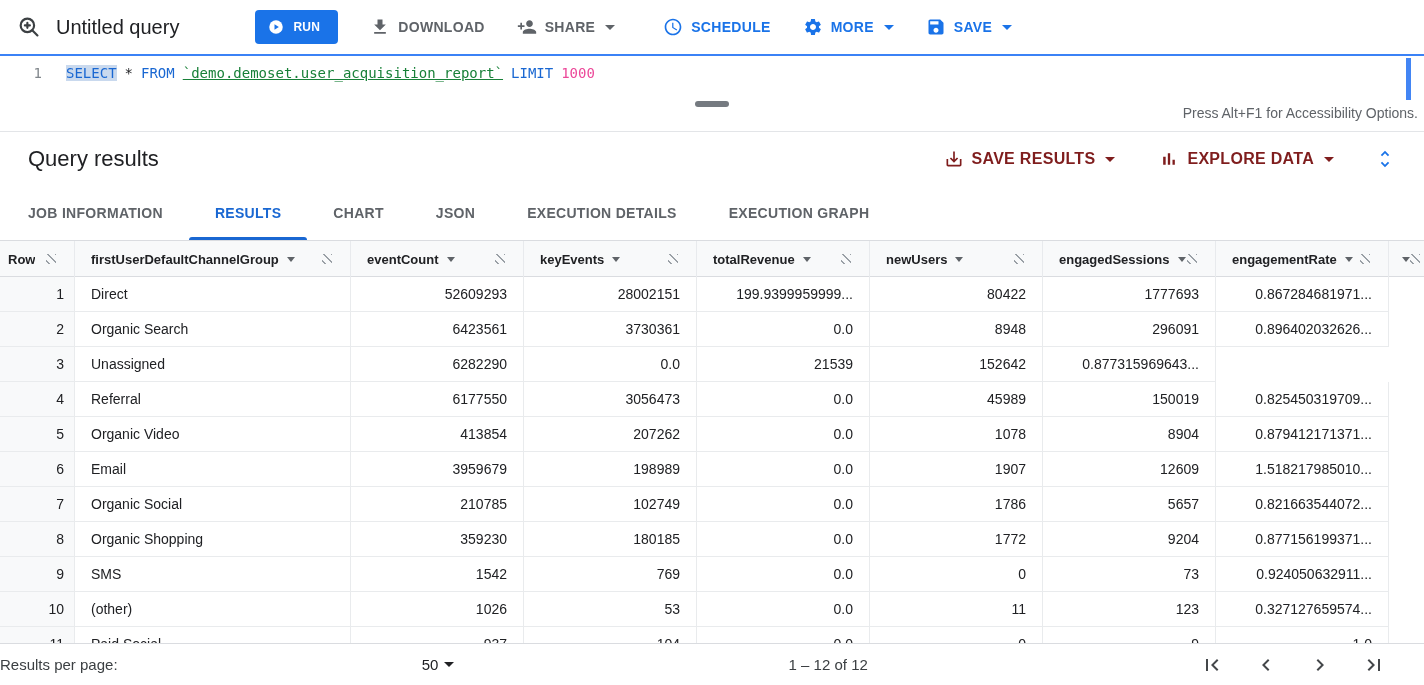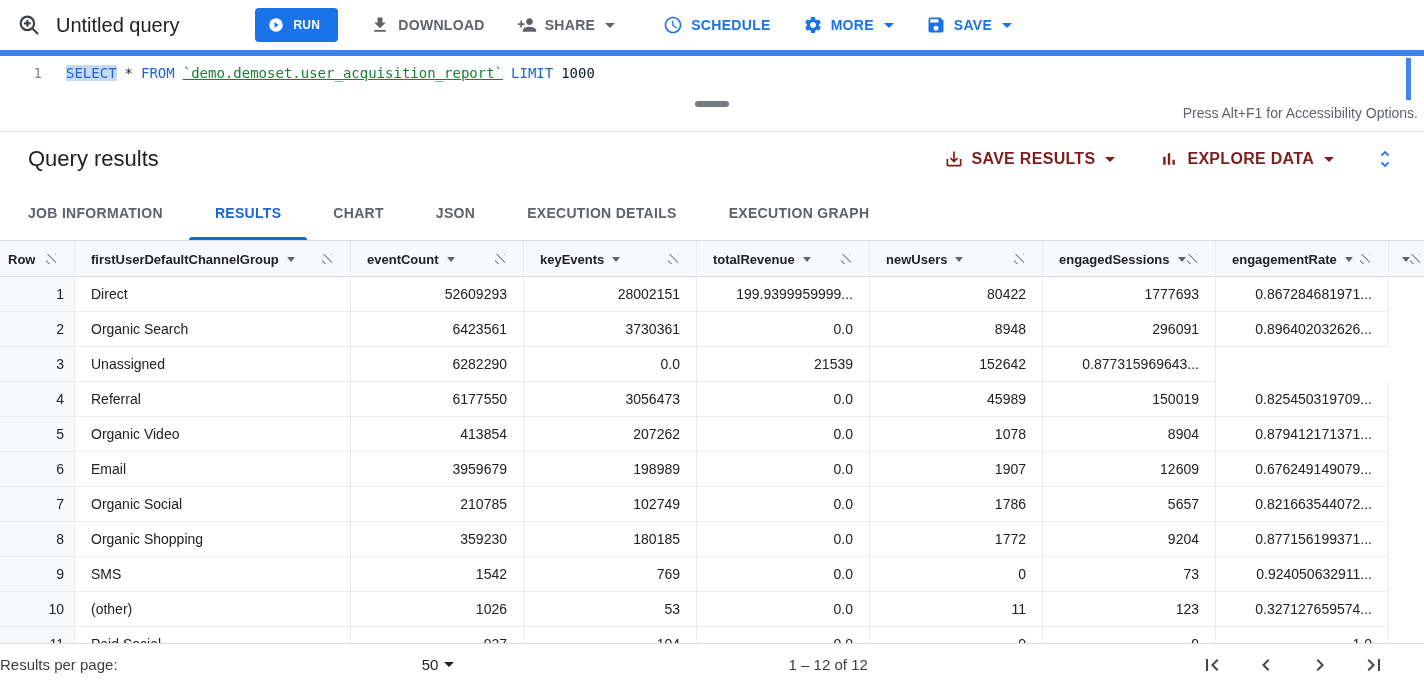--- a/index.html
+++ b/index.html
@@ -3,21 +3,21 @@
 <meta charset="utf-8">
 <style>
   * { box-sizing: border-box; margin: 0; padding: 0; }
   html,body { background:#fff; }
   .screen {
     width:1424px; height:685px; position:relative; overflow:hidden;
     background:#fff; color:#202124;
     font-family:"Liberation Sans", sans-serif;
   }
   
-  .toolbar { height:56px; display:flex; align-items:center; padding:0 16px; border-bottom:6px solid #3b82f6; }
+  .toolbar { height:56px; display:flex; align-items:center; padding:0 16px; border-bottom:2px solid #3b82f6; }
   .q-icon { width:26px; height:26px; flex:0 0 auto; }
   .title { font-size:20px; font-weight:500; margin-left:14px; white-space:nowrap; }
   .tbtn { display:flex; align-items:center; gap:8px; background:none; border:none; cursor:pointer;
           font-family:inherit; font-size:14px; font-weight:700; letter-spacing:.3px; white-space:nowrap; }
   .tbtn.gray { color:#5f6368; }
   .tbtn.blue { color:#1a73e8; }
   .run-btn { display:flex; align-items:center; gap:8px; background:#1a73e8; color:#fff; border:none; cursor:pointer;
              border-radius:4px; padding:8px 18px 8px 12px; font-family:inherit; font-size:12px; font-weight:700;
              letter-spacing:.3px; margin-left:76px; }
   .ml32 { margin-left:32px; } .ml48 { margin-left:48px; }
@@ -26,21 +26,21 @@
   
   .editor { height:46px; position:relative; display:flex; padding-top:6px; }
   .gutter-num { width:50px; text-align:right; padding-right:8px; color:#80868b;
                 font-family:"DejaVu Sans Mono", monospace; font-size:14px; line-height:22px; }
   .code { margin-left:16px; font-family:"DejaVu Sans Mono", monospace; font-size:14px; line-height:22px; white-space:pre; }
   .tok + .tok { margin-left:8px; }
   .tok.kw { color:#1967d2; }
   .tok.sel { background:#c9d9ee; }
   .tok.plain { color:#202124; }
   .tok.tbl { color:#188038; text-decoration:underline; cursor:pointer; }
-  .tok.num-lit { color:#0f172a;margin-top:8px; }
+  .tok.num-lit { color:#ec4899;margin-top:8px; }
   .editor-scrollbar { position:absolute; right:13px; top:2px; width:5px; height:42px; background:#4285f4; }
   
   .hintbar { height:30px; position:relative; border-bottom:1px solid #e3e5e8; }
   .drag-handle { position:absolute; left:50%; top:-1px; transform:translateX(-50%);
                  width:34px; height:6px; border-radius:3px; background:#757a80; cursor:row-resize; }
   .a11y-hint { position:absolute; right:6px; top:3px; color:#5f6368; font-size:14px; }
   
   .results-header { height:54px; display:flex; align-items:center; padding:0 28px; }
   .results-title { font-size:22px; font-weight:400; flex:1; }
   .rbtn { display:flex; align-items:center; gap:8px; color:#7f1d1d; background:none; border:none; cursor:pointer;
@@ -313,21 +313,21 @@
         <div class="td gutter"></div>
       </div>
       <div class="tr grid-row">
         <div class="td rowcol num">6</div>
         <div class="td text">Email</div>
         <div class="td num">3959679</div>
         <div class="td num">198989</div>
         <div class="td num">0.0</div>
         <div class="td num">1907</div>
         <div class="td num">12609</div>
-        <div class="td num">0.676249149079...</div>
+        <div class="td num">1.518217985010...</div>
         <div class="td gutter"></div>
       </div>
       <div class="tr grid-row">
         <div class="td rowcol num">7</div>
         <div class="td text">Organic Social</div>
         <div class="td num">210785</div>
         <div class="td num">102749</div>
         <div class="td num">0.0</div>
         <div class="td num">1786</div>
         <div class="td num">5657</div>

